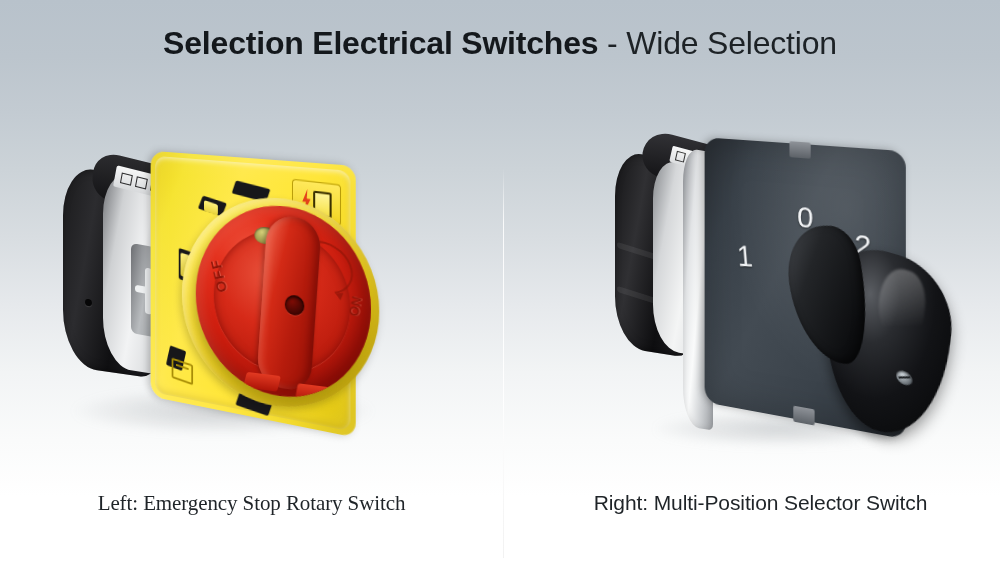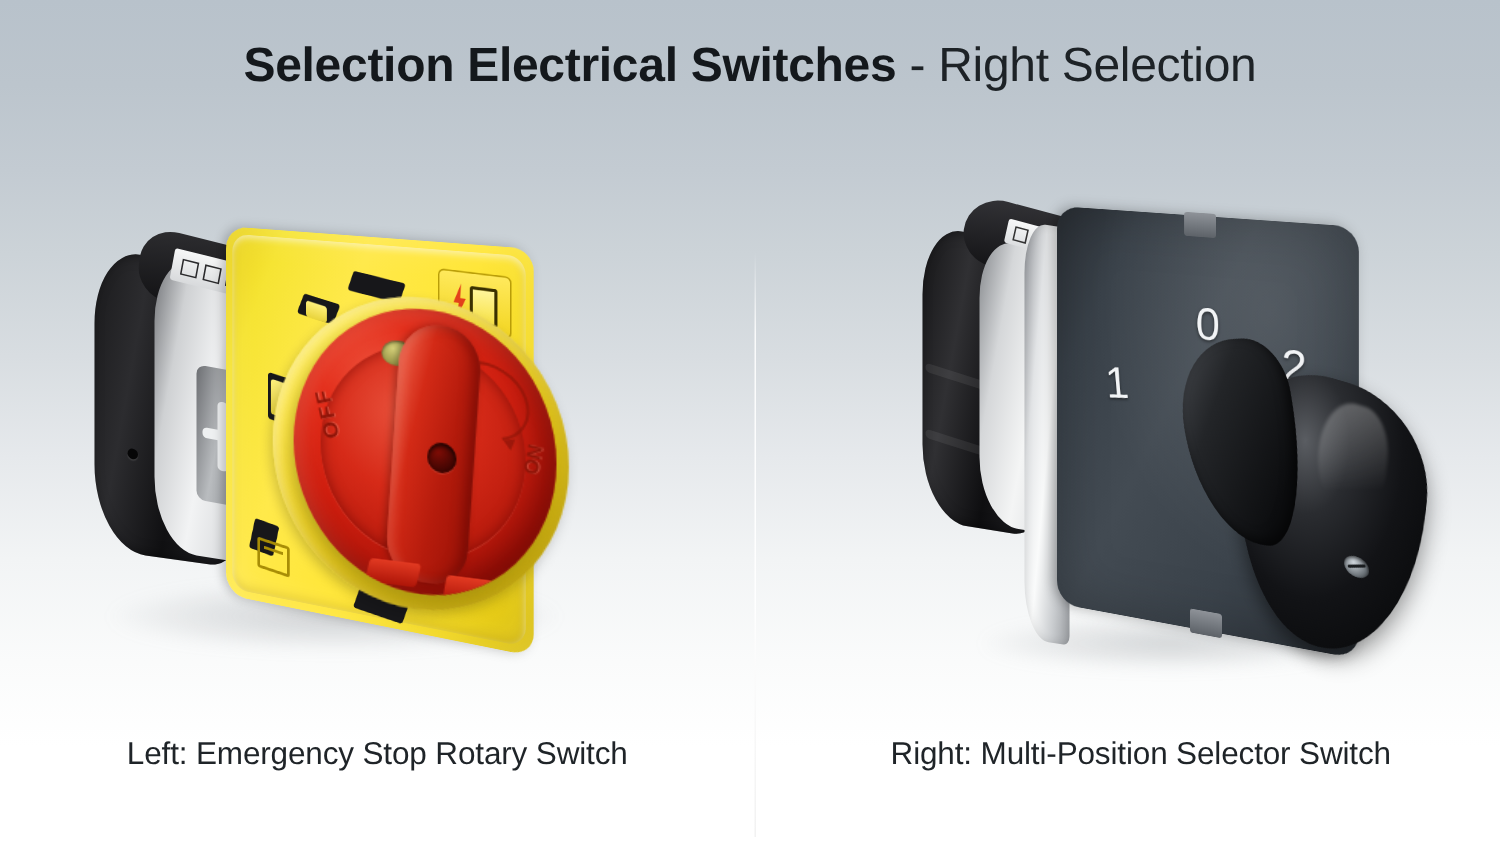--- a/index.html
+++ b/index.html
@@ -70,21 +70,21 @@
   
   .caption {
     position: absolute;
     top: 491px;
     font-size: 21px;
     color: #1f2428;
     text-align: center;
     white-space: nowrap;
     letter-spacing: -0.1px;
   }
-  .caption-left  { left: 0;     width: 503px; }
+  .caption-left  { left: 0;     width: 503px; font-family: Liberation Serif, serif; }
   .caption-right { left: 512px; width: 497px; }
 
   
   .prod-left {
     position: absolute;
     left: 55px;
     top: 150px;
     width: 330px;
     height: 300px;
   }
@@ -614,21 +614,21 @@
     border-radius: 1px;
     transform: rotate(-22deg);
   }
 </style>
 </head>
 <body>
 
 <div class="stage">
 
   <div class="title-bar">
-    <span class="title-strong">Selection Electrical Switches</span><span class="title-light"> - Right Selection</span>
+    <span class="title-strong">Selection Electrical Switches</span><span class="title-light"> - Wide Selection</span>
   </div>
 
   <div class="divider"></div>
 
   <div class="prod-left">
 
     <div class="l-shadow"></div>
 
     <div class="l-rear">
       <div class="l-rear-dot"></div>

